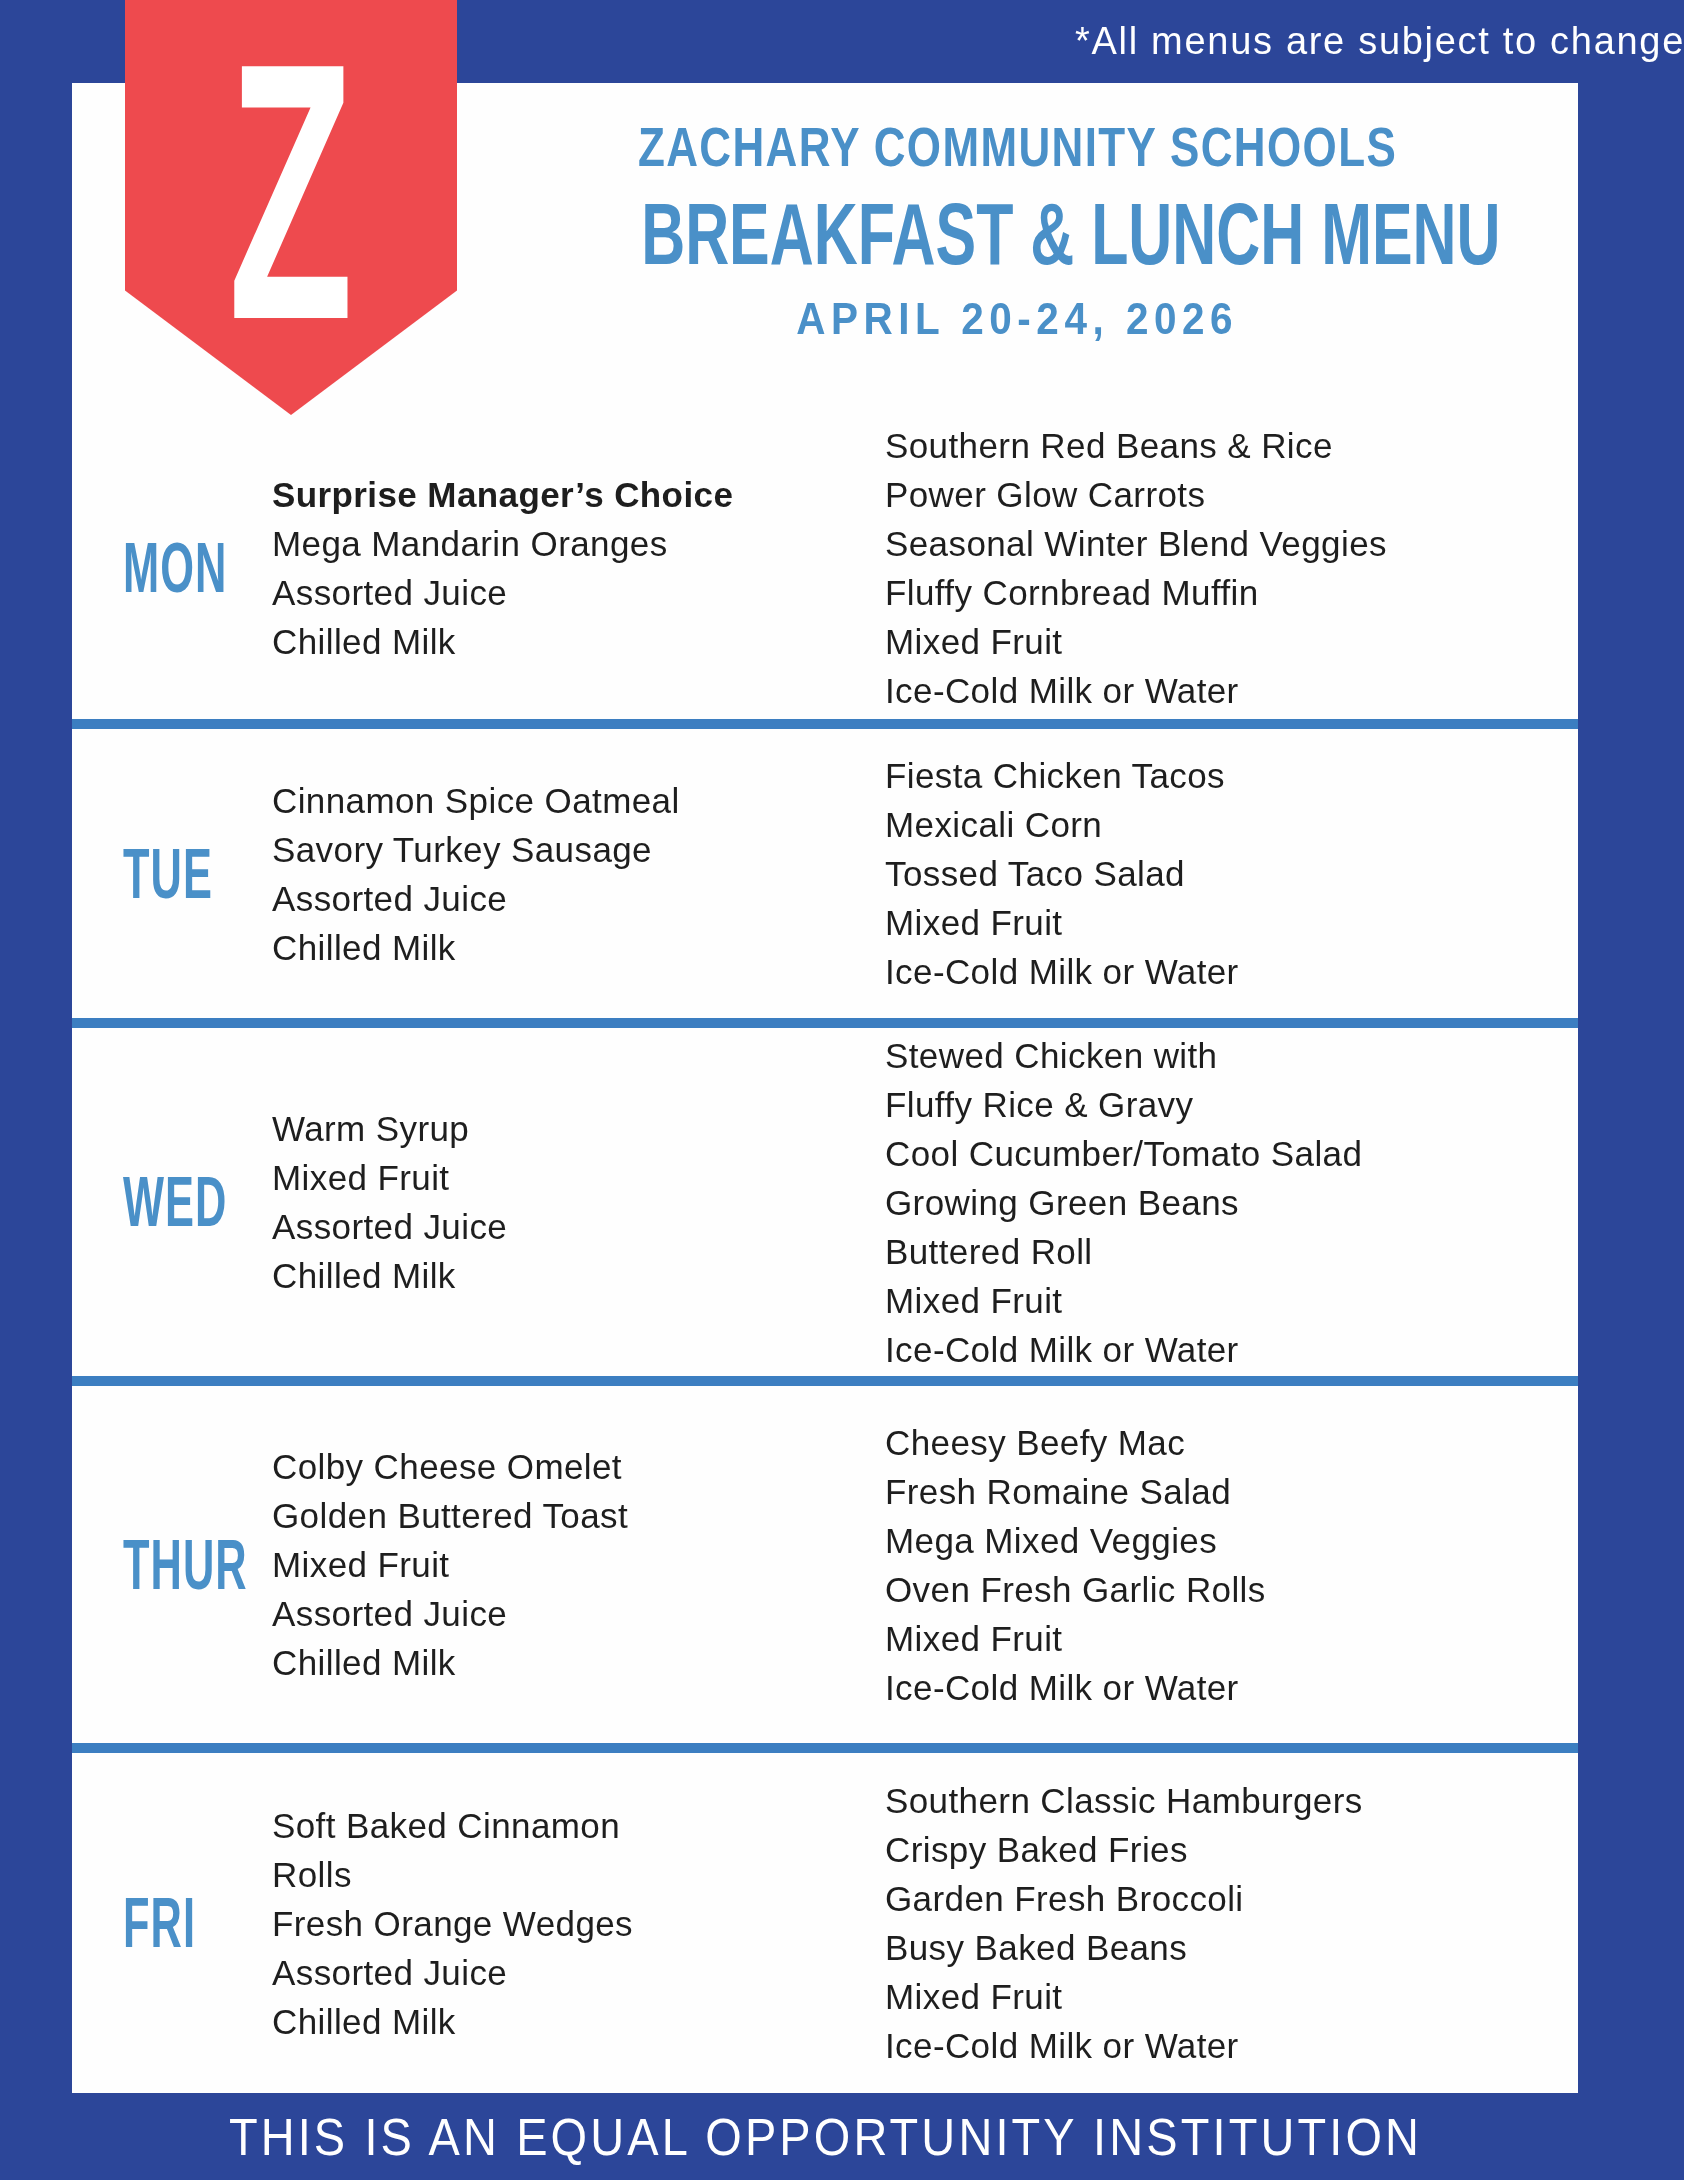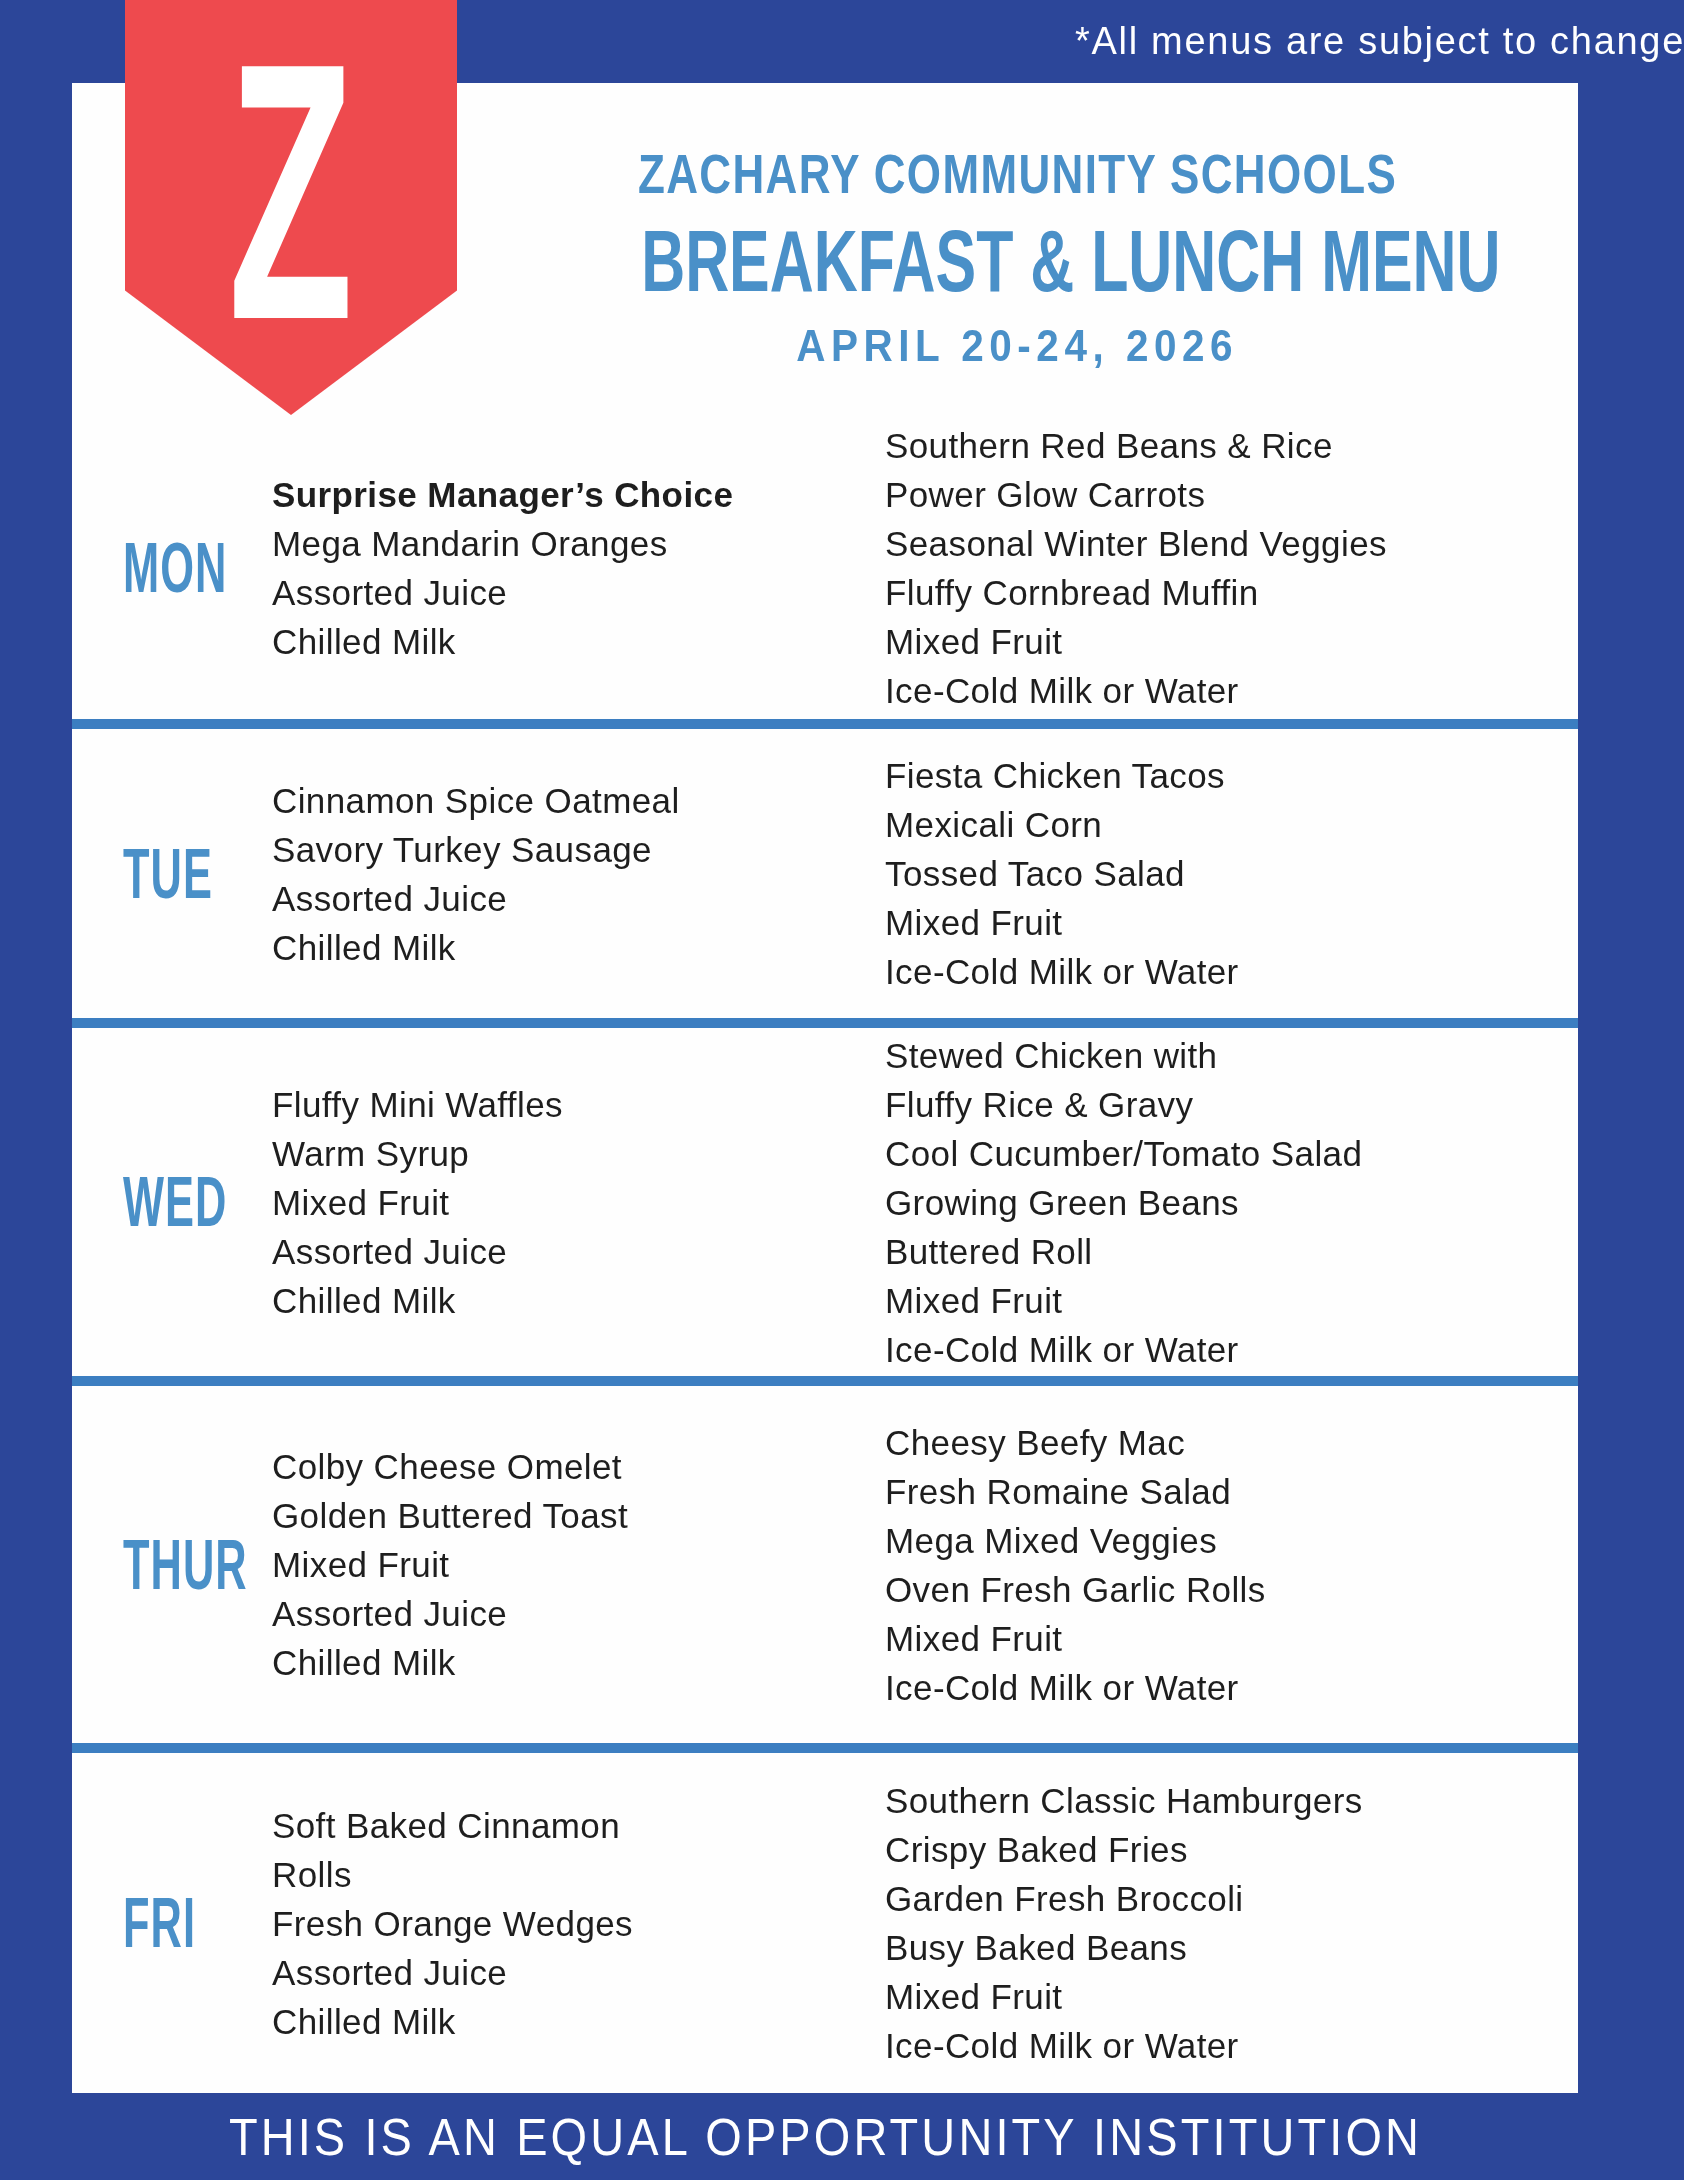--- a/index.html
+++ b/index.html
@@ -20,21 +20,21 @@
     position:absolute;left:125px;top:0;width:332px;height:415px;z-index:3;
     background:var(--banner-red,#ee4a4e);
     clip-path:polygon(0 0,100% 0,100% 70%,50% 100%,0 70%);
     display:flex;align-items:center;justify-content:center;
   }
   .logo-z{
     color:#fff;font-weight:bold;font-size:366px;line-height:1;
     transform:scaleX(.56);margin-top:-32px;
   }
   
-  .titles{position:absolute;left:457px;width:1121px;top:94px;text-align:center;color:var(--accent-blue,#4a90c8);z-index:2;}
+  .titles{position:absolute;left:457px;width:1121px;top:67px;text-align:center;color:var(--accent-blue,#4a90c8);z-index:2;}
   .titles .line{display:block;}
   .school-line{margin-top:48px;}
   .school-line span{display:inline-block;font-size:55px;font-weight:bold;letter-spacing:1.7px;transform:scaleX(.8);white-space:nowrap;}
   .title-line{margin-top:5.1px;}
   .title-line span{display:inline-block;font-size:87px;font-weight:bold;transform:scaleX(.7);white-space:nowrap;}
   .week-line{margin-top:10.2px;}
   .week-line span{display:inline-block;font-size:44px;font-weight:bold;letter-spacing:6px;transform:scaleX(.92);white-space:nowrap;}
   
   .rows{position:absolute;left:72px;top:417px;width:1506px;z-index:1;}
   .row{display:flex;box-sizing:border-box;}
@@ -127,21 +127,20 @@
           <div class="item">Tossed Taco Salad</div>
           <div class="item">Mixed Fruit</div>
           <div class="item">Ice-Cold Milk or Water</div>
         </div>
       </div>
       <div class="row" style="height: 358px;">
         <div class="day-col">
           <span class="day-text">WED</span>
         </div>
         <div class="meal breakfast">
-          <div class="item">Fluffy Mini Waffles</div>
           <div class="item">Warm Syrup</div>
           <div class="item">Mixed Fruit</div>
           <div class="item">Assorted Juice</div>
           <div class="item">Chilled Milk</div>
         </div>
         <div class="meal lunch">
           <div class="item">Stewed Chicken with
 Fluffy Rice &amp; Gravy</div>
           <div class="item">Cool Cucumber/Tomato Salad</div>
           <div class="item">Growing Green Beans</div>

